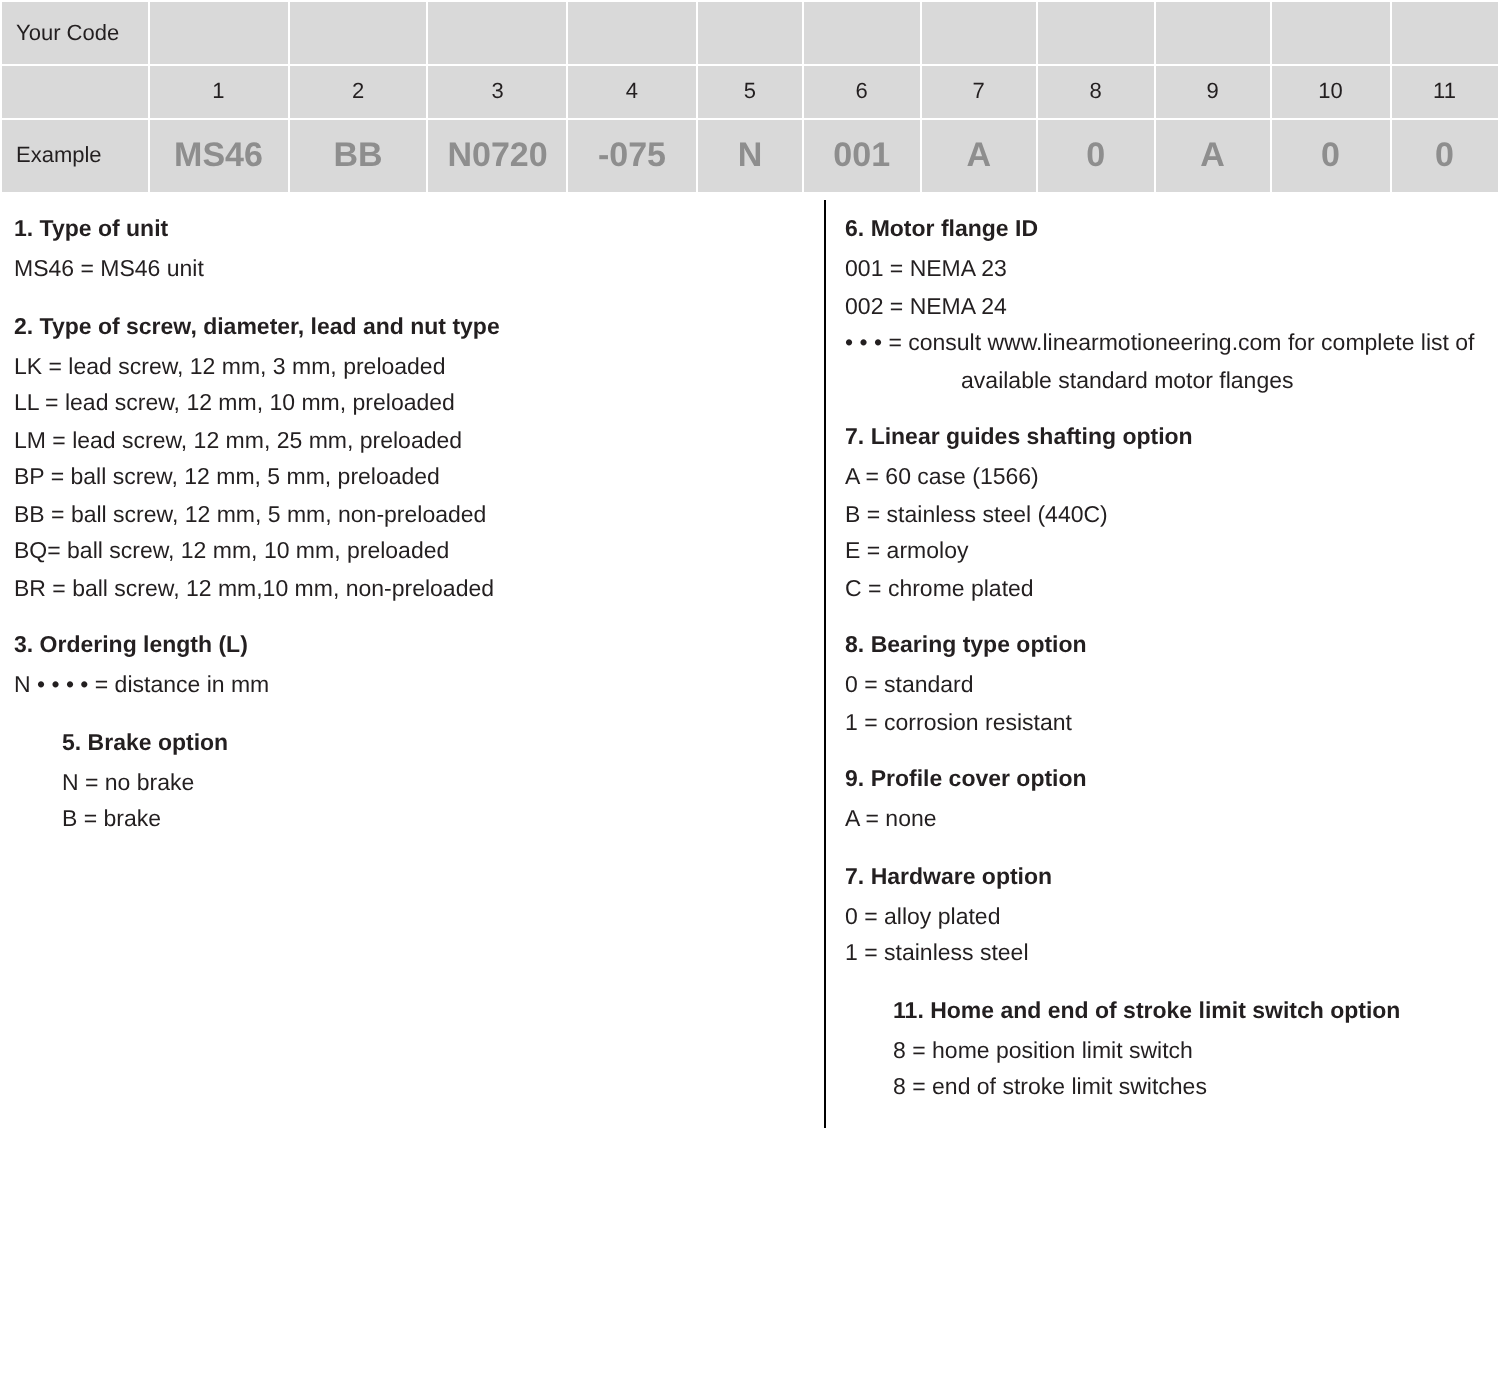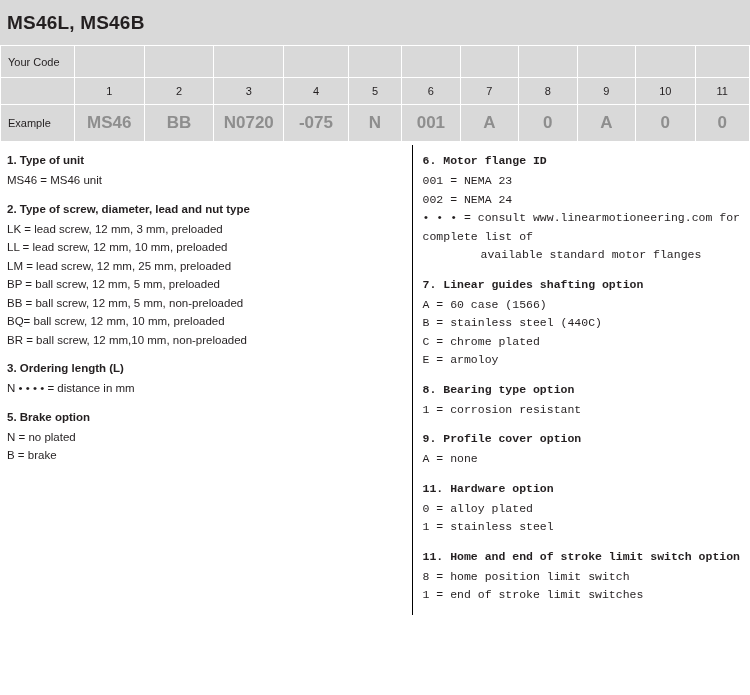--- a/index.html
+++ b/index.html
@@ -84,24 +84,23 @@
     box-sizing: border-box;
     padding: 9px 10px 10px 7px;
   }
   .col-left {
     width: 448px;
     border-right: 1px solid #000000;
   }
   .col-right {
     width: 366px;
     padding-left: 10px;
-    font-family: Liberation Mono, monospace;
   }
   .block { margin-bottom: 13px; }
-  .block:last-child { margin-bottom: 0; }
+  .block:last-child { margin-bottom: 0; margin-left: 24px; }
   .block h3 {
     margin: 0 0 5px 0;
     font-size: 11.5px;
     font-weight: bold;
     color: #231f20;
   }
   .block .line {
     font-size: 11.5px;
     line-height: 18.5px;
     color: #231f20;
@@ -110,23 +109,20 @@
   .block .line.indent {
     padding-left: 58px;
     text-indent: 0;
   }
 </style>
 </head>
 <body>
 
 <div class="page">
 
-  <div class="title-bar">
-    <span class="title">MS46L, MS46B</span>
-  </div>
 
   <table class="code-table">
     <colgroup>
       <col style="width:72px">
       <col style="width:68px">
       <col style="width:68px">
       <col style="width:68px">
       <col style="width:63px">
       <col style="width:52px">
       <col style="width:57px">
@@ -203,63 +199,64 @@
       </div>
 
       <div class="block">
         <h3>3. Ordering length  (L)</h3>
         <div class="line">N • • • • = distance in mm</div>
       </div>
 
 
       <div class="block">
         <h3>5. Brake option</h3>
-        <div class="line">N = no plated</div>
+        <div class="line">N = no brake</div>
         <div class="line">B = brake</div>
       </div>
 
     </div>
 
     <div class="col col-right">
 
       <div class="block">
         <h3>6. Motor flange ID</h3>
         <div class="line">001 = NEMA 23</div>
         <div class="line">002 = NEMA 24</div>
         <div class="line">• • • = consult www.linearmotioneering.com for complete list of</div>
         <div class="line indent">available standard motor flanges</div>
       </div>
 
       <div class="block">
         <h3>7. Linear guides shafting option</h3>
         <div class="line">A = 60 case (1566)</div>
         <div class="line">B = stainless steel (440C)</div>
+        <div class="line">E = armoloy</div>
         <div class="line">C = chrome plated</div>
-        <div class="line">E = armoloy</div>
       </div>
 
       <div class="block">
         <h3>8. Bearing type option</h3>
+        <div class="line">0 = standard</div>
         <div class="line">1 = corrosion resistant</div>
       </div>
 
       <div class="block">
         <h3>9. Profile cover option</h3>
         <div class="line">A = none</div>
       </div>
 
       <div class="block">
-        <h3>11. Hardware option</h3>
+        <h3>7. Hardware option</h3>
         <div class="line">0 = alloy plated</div>
         <div class="line">1 = stainless steel</div>
       </div>
 
       <div class="block">
         <h3>11. Home and end of stroke limit switch option</h3>
         <div class="line">8 = home position limit switch</div>
-        <div class="line">1 = end of stroke limit switches</div>
+        <div class="line">8 = end of stroke limit switches</div>
       </div>
 
     </div>
 
   </div>
 
 </div>
 
 </body></html>

